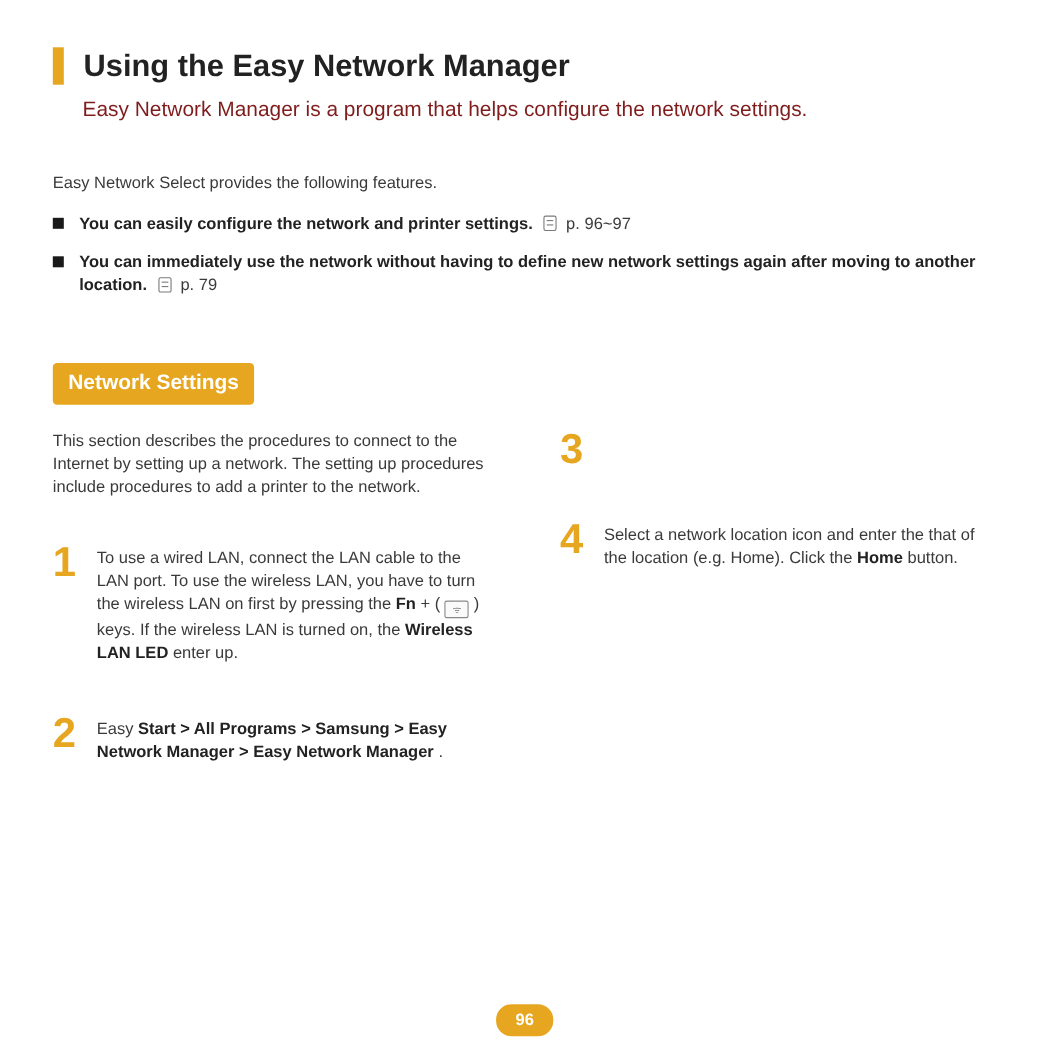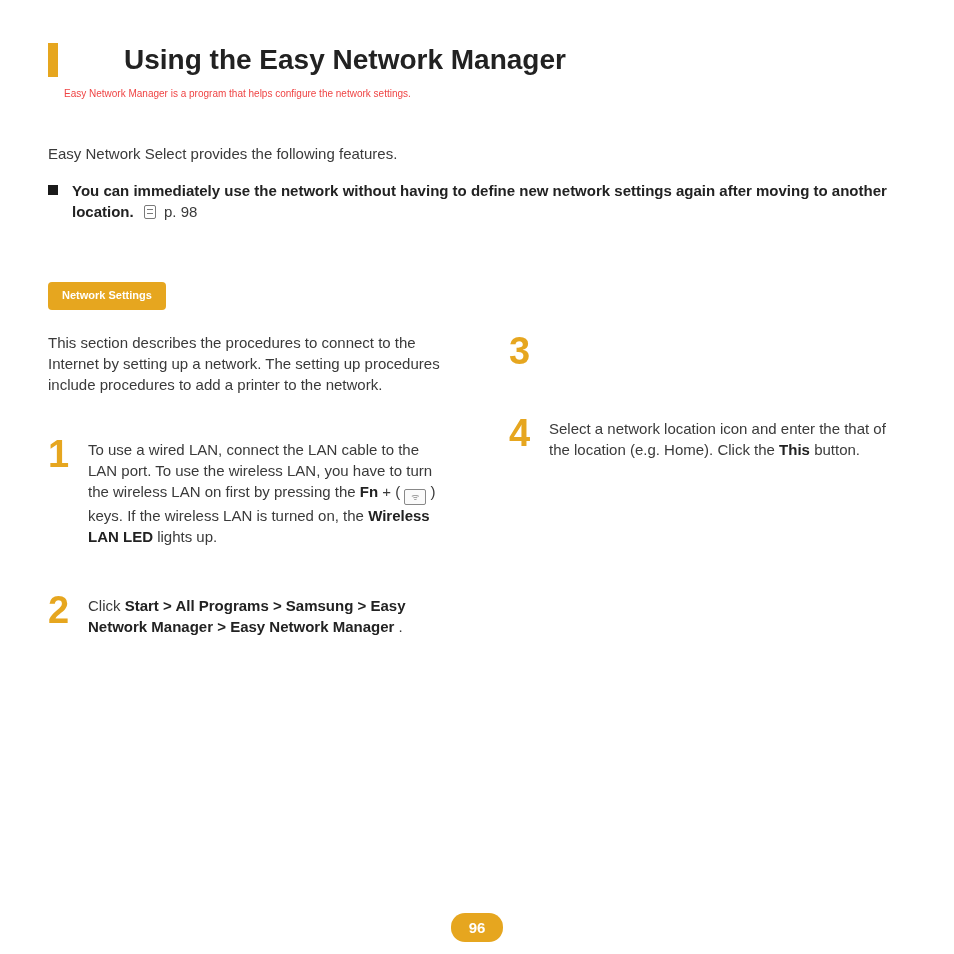--- a/index.html
+++ b/index.html
@@ -6,29 +6,29 @@
   html, body { width: 954px; height: 954px; }
   body {
     font-family: Arial, Helvetica, sans-serif;
     color: #3a3a3a;
     background: #ffffff;
     position: relative;
     padding: 40px 48px 0 48px;
     font-size: 15px;
     line-height: 1.4;
   }
-  .title-row { display: flex; align-items: center; margin-bottom: 8px; gap: 48px; }
+  .title-row { display: flex; align-items: center; margin-bottom: 8px; }
   .title-bar {
     width: 10px; height: 34px; background: #e6a61f; margin-right: 18px;
   }
   .title {
     font-size: 28px; font-weight: bold; color: #222;
   }
   .subtitle {
-    margin-left: 16px; font-size: 10px; color: #ef4444; margin-bottom: 42px;
+    margin-left: 27px; font-size: 19px; color: #7f1d1d; margin-bottom: 42px;
   }
   .intro { margin-bottom: 16px; }
   .features { margin-bottom: 60px; }
   .feature-item { display: flex; align-items: flex-start; margin: 10px 0 14px 0; }
   .square {
     width: 10px; height: 10px; background: #1a1a1a; margin-top: 5px; margin-right: 14px; flex-shrink: 0;
   }
   .feature-body { flex: 1; }
   .feature-head { font-weight: bold; color: #222; }
   .page-ref-icon {
@@ -43,21 +43,21 @@
   .page-ref-icon::before { top: 3px; }
   .page-ref-icon::after { top: 7px; }
   .page-ref-text { font-weight: normal; color: #3a3a3a; }
   .feature-desc { margin-top: 4px; font-weight: normal; color: #3a3a3a; }
 
   .section-badge {
     display: inline-block;
     background: #e6a61f;
     color: #ffffff;
     font-weight: bold;
-    font-size: 11px;
+    font-size: 19px;
     padding: 6px 14px;
     border-radius: 4px;
     margin-bottom: 22px;
   }
 
   .columns { display: flex; gap: 64px; }
   .col { flex: 1; }
   .col-intro { margin-bottom: 40px; max-width: 420px; }
 
   .step { display: flex; align-items: flex-start; margin-bottom: 44px; }
@@ -94,27 +94,35 @@
   <div class="title-bar"></div>
   <h1 class="title">Using the Easy Network Manager</h1>
 </div>
 <div class="subtitle">Easy Network Manager is a program that helps configure the network settings.</div>
 
 
 <div class="intro">Easy Network Select provides the following features.</div>
 
 
 <div class="features">
+  <div class="feature-item">
+    <div class="square"></div>
+    <div class="feature-body">
+      <span class="feature-head">You can easily configure the network and printer settings.</span>
+      <span class="page-ref-icon"></span>
+      <span class="page-ref-text">p. 96~97</span>
+    </div>
+  </div>
 
   <div class="feature-item">
     <div class="square"></div>
     <div class="feature-body">
       <span class="feature-head">You can immediately use the network without having to define new network settings again after moving to another location.</span>
       <span class="page-ref-icon"></span>
-      <span class="page-ref-text">p. 98</span>
+      <span class="page-ref-text">p. 79</span>
     </div>
   </div>
 
 </div>
 
 
 <div class="section-badge">Network Settings</div>
 
 
 <div class="columns">
@@ -123,44 +131,44 @@
 
     <div class="step">
       <div class="step-num">1</div>
       <div class="step-body">
         <span>To use a wired LAN, connect the LAN cable to the LAN port. To use the wireless LAN, you have to turn the wireless LAN on first by pressing the  </span>
         <b>Fn</b>
         <span> + (</span>
         <span class="fn-key-icon">ᯤ</span>
         <span>) keys. If the wireless LAN is turned on, the </span>
         <b>Wireless LAN LED</b>
-        <span> lights up.</span>
+        <span> enter up.</span>
       </div>
     </div>
 
     <div class="step">
       <div class="step-num">2</div>
       <div class="step-body">
-        <span>Click </span>
+        <span>Easy </span>
         <b>Start &gt; All Programs &gt; Samsung &gt; Easy Network Manager &gt; Easy Network Manager</b>
         <span>.</span>
       </div>
     </div>
   </div>
 
   <div class="col">
     <div class="step">
       <div class="step-num">3</div>
     </div>
 
     <div class="step">
       <div class="step-num">4</div>
       <div class="step-body">
         <span>Select a network location icon and enter the that of the location (e.g. Home). Click the </span>
-        <b>This</b>
+        <b>Home</b>
         <span> button.</span>
       </div>
     </div>
   </div>
 </div>
 
 
 <div class="page-footer">
   <div class="page-pill">96</div>
 </div>

